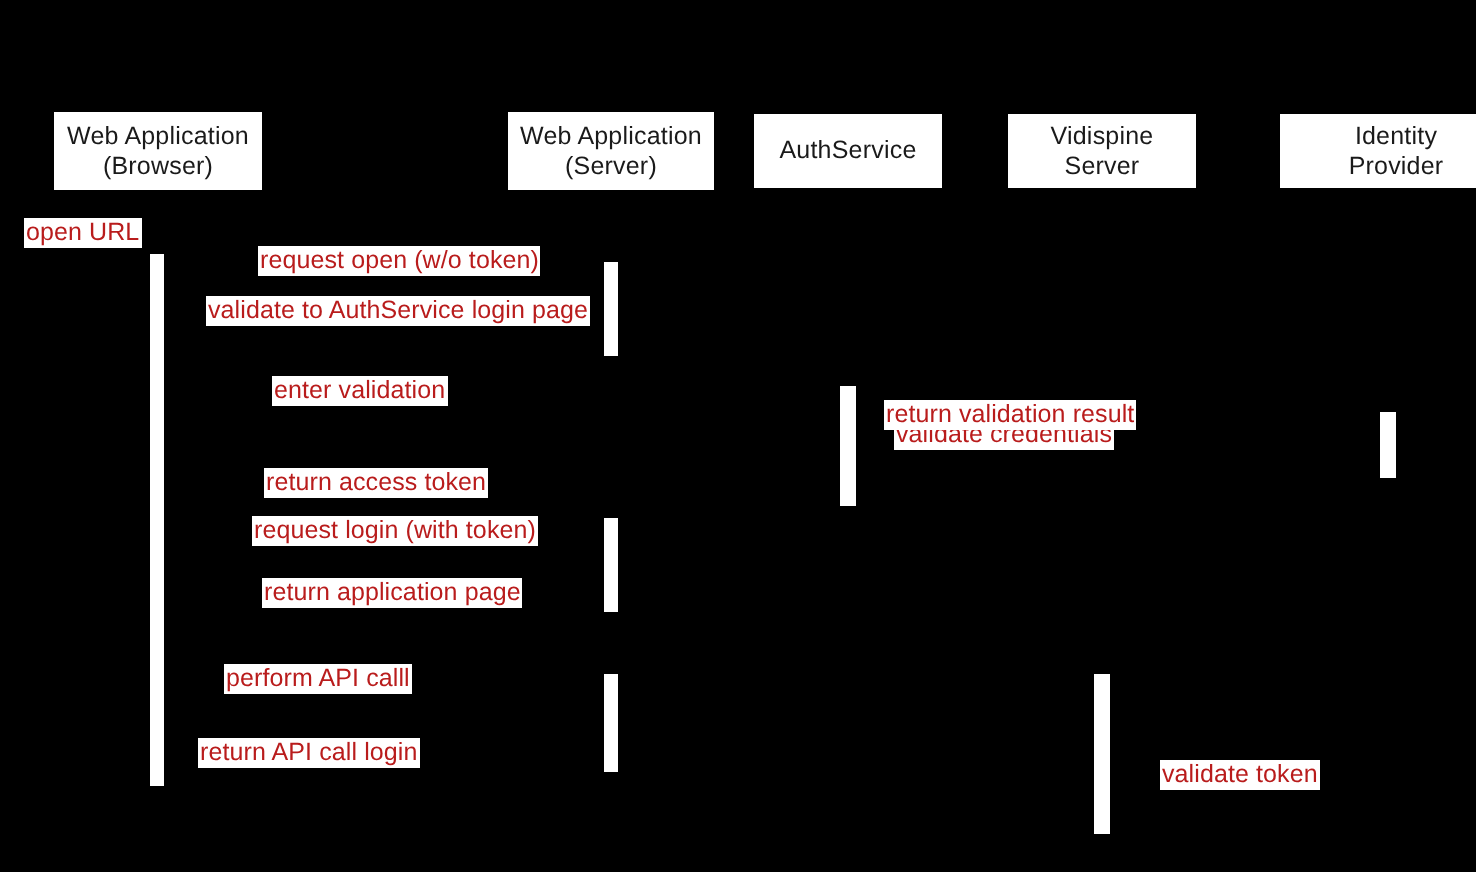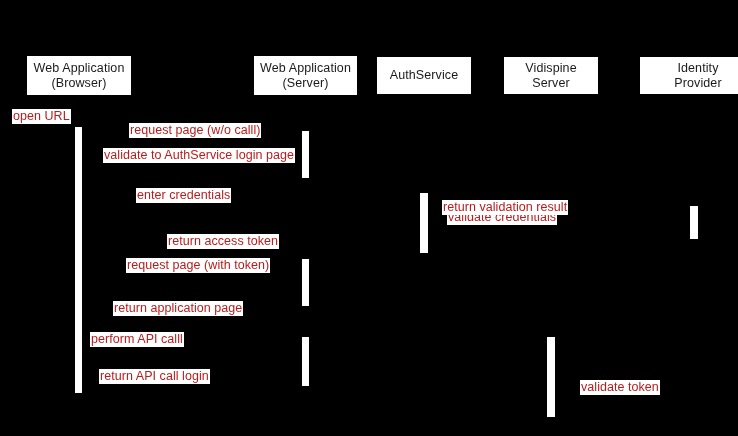--- a/index.html
+++ b/index.html
@@ -69,25 +69,25 @@
       <div class="activation" style="left: 75px; top: 127px; width: 7px; height: 266px;"></div>
       <div class="activation" style="left: 302px; top: 131px; width: 7px; height: 47px;"></div>
       <div class="activation" style="left: 302px; top: 259px; width: 7px; height: 47px;"></div>
       <div class="activation" style="left: 302px; top: 337px; width: 7px; height: 49px;"></div>
       <div class="activation" style="left: 420px; top: 193px; width: 8px; height: 60px;"></div>
       <div class="activation" style="left: 690px; top: 206px; width: 8px; height: 33px;"></div>
       <div class="activation" style="left: 547px; top: 337px; width: 8px; height: 80px;"></div>
     </div>
   <div id="messages-layer">
       <div class="msg-label" style="left: 12px; top: 109px;">open URL</div>
-      <div class="msg-label" style="left: 129px; top: 123px;">request page (w/o calll)</div>
+      <div class="msg-label" style="left: 129px; top: 123px;">request open (w/o token)</div>
       <div class="msg-label" style="left: 103px; top: 148px;">validate to AuthService login page</div>
-      <div class="msg-label" style="left: 136px; top: 188px;">enter credentials</div>
+      <div class="msg-label" style="left: 136px; top: 188px;">enter validation</div>
       <div class="msg-label" style="left: 447px; top: 210px;">validate credentials</div>
       <div class="msg-label" style="left: 442px; top: 200px; text-align: center;">return validation result</div>
-      <div class="msg-label" style="left: 132px; top: 234px; margin-left: 35px;">return access token</div>
-      <div class="msg-label" style="left: 126px; top: 258px;">request page (with token)</div>
-      <div class="msg-label" style="left: 113px; top: 289px; margin-top: 12px;">return application page</div>
-      <div class="msg-label" style="left: 90px; top: 332px;">perform API calll</div>
+      <div class="msg-label" style="left: 132px; top: 234px;">return access token</div>
+      <div class="msg-label" style="left: 126px; top: 258px;">request login (with token)</div>
+      <div class="msg-label" style="left: 131px; top: 289px;">return application page</div>
+      <div class="msg-label" style="left: 112px; top: 332px;">perform API calll</div>
       <div class="msg-label" style="left: 580px; top: 380px;">validate token</div>
       <div class="msg-label" style="left: 99px; top: 369px;">return API call login</div>
     </div>
 </div>
 
 </body></html>

